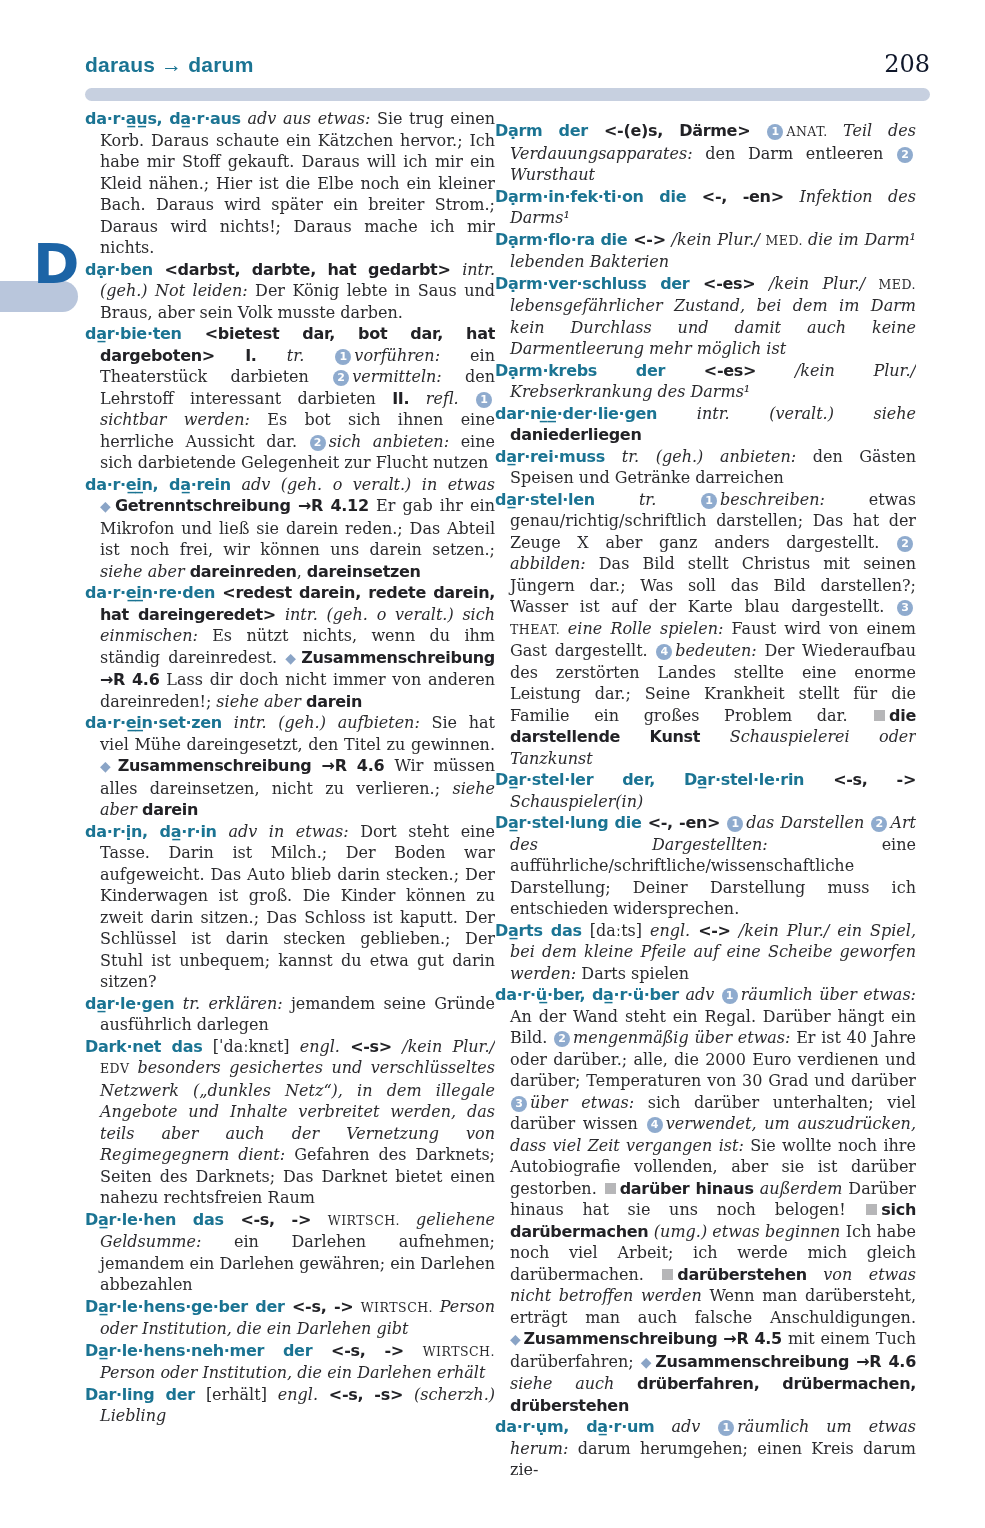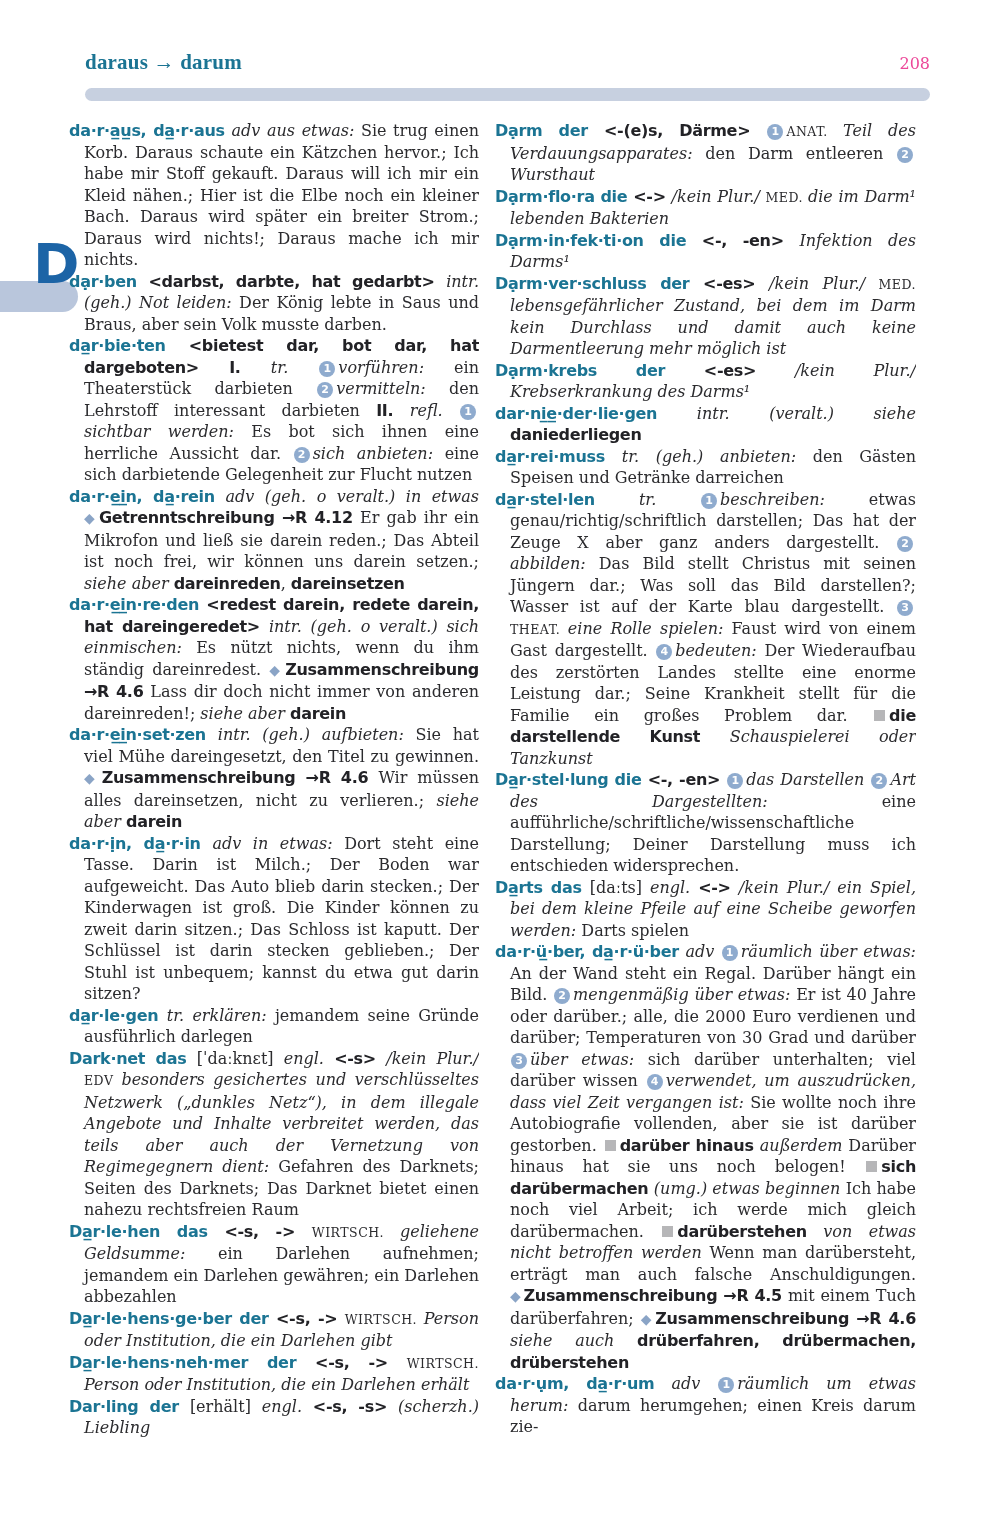--- a/index.html
+++ b/index.html
@@ -11,42 +11,42 @@
     color:#2b2b2e;
     overflow:hidden;
     margin:0 auto;
   }
   
   .header{
     position:absolute;left:85px;right:55px;top:50px;
     display:flex;justify-content:space-between;align-items:baseline;
   }
   .header-title{
-    font-family:Liberation Serif, serif;
+    font-family:Liberation Sans, sans-serif;
     font-weight:600;font-size:21px;color:#1b7493;letter-spacing:.2px;
   }
-  .page-number{font-size:16px;color:#ec4899;}
+  .page-number{font-size:24px;color:#0f172a;}
   .divider-bar{
     position:absolute;left:85px;right:55px;top:88px;height:13px;
     background:#c7d0e0;border-radius:7px;
   }
   
   .section-tab-bar{
     position:absolute;left:0;top:281px;width:78px;height:31px;
     background:#b9c6dc;border-radius:0 16px 16px 0;
   }
   .section-letter{
     position:absolute;left:33px;top:236px;
     font-family:"DejaVu Sans",sans-serif;font-weight:bold;
     font-size:56px;line-height:1;color:#1c64a6;
   }
   
   .columns{
-    position:absolute;left:69px;top:108px;
-    display:flex;gap:16px;align-items:flex-end;
+    position:absolute;left:85px;top:108px;
+    display:flex;
   }
   .col{width:410px;height:1390px;overflow:hidden;}
   .col.right{width:421px;margin-top:12px;}
   .entry{
     margin:0;
     padding-left:15px;text-indent:-15px;
     font-size:16px;line-height:21.5px;
     text-align:justify;
   }
   .run-h{
@@ -103,27 +103,28 @@
         <p class="entry"><span class="run-h">da·r·ịn, da̲·r·in </span><span class="run-i">adv in etwas: </span><span class="run-p">Dort steht eine Tasse. Darin ist Milch.; Der Boden war aufgeweicht. Das Auto blieb darin stecken.; Der Kinderwagen ist groß. Die Kinder können zu zweit darin sitzen.; Das Schloss ist kaputt. Der Schlüssel ist darin stecken geblieben.; Der Stuhl ist unbequem; kannst du etwa gut darin sitzen?</span></p>
         <p class="entry"><span class="run-h">da̲r·le·gen </span><span class="run-i">tr. erklären: </span><span class="run-p">jemandem seine Gründe ausführlich darlegen</span></p>
         <p class="entry"><span class="run-h">Dark·net das </span><span class="run-p">[ˈdaːknɛt] </span><span class="run-i">engl. </span><span class="run-g">&lt;-s&gt; </span><span class="run-i">/kein Plur./ </span><span class="run-sc">EDV </span><span class="run-i">besonders gesichertes und verschlüsseltes Netzwerk („dunkles Netz“), in dem illegale Angebote und Inhalte verbreitet werden, das teils aber auch der Vernetzung von Regimegegnern dient: </span><span class="run-p">Gefahren des Darknets; Seiten des Darknets; Das Darknet bietet einen nahezu rechtsfreien Raum</span></p>
         <p class="entry"><span class="run-h">Da̲r·le·hen das </span><span class="run-g">&lt;-s, -&gt; </span><span class="run-sc">WIRTSCH. </span><span class="run-i">geliehene Geldsumme: </span><span class="run-p">ein Darlehen aufnehmen; jemandem ein Darlehen gewähren; ein Darlehen abbezahlen</span></p>
         <p class="entry"><span class="run-h">Da̲r·le·hens·ge·ber der </span><span class="run-g">&lt;-s, -&gt; </span><span class="run-sc">WIRTSCH. </span><span class="run-i">Person oder Institution, die ein Darlehen gibt</span></p>
         <p class="entry"><span class="run-h">Da̲r·le·hens·neh·mer der </span><span class="run-g">&lt;-s, -&gt; </span><span class="run-sc">WIRTSCH. </span><span class="run-i">Person oder Institution, die ein Darlehen erhält</span></p>
         <p class="entry"><span class="run-h">Dar·ling der </span><span class="run-p">[erhält] </span><span class="run-i">engl. </span><span class="run-g">&lt;-s, -s&gt; </span><span class="run-i">(scherzh.) Liebling</span></p>
       </div>
     <div class="col right">
         <p class="entry"><span class="run-h">Dạrm der </span><span class="run-g">&lt;-(e)s, Därme&gt; </span><span class="badge">1</span><span class="run-sc">ANAT. </span><span class="run-i">Teil des Verdauungsapparates: </span><span class="run-p">den Darm entleeren </span><span class="badge">2</span><span class="run-i">Wursthaut</span></p>
+        <p class="entry"><span class="run-h">Dạrm·in·fek·ti·on die </span><span class="run-g">&lt;-, -en&gt; </span><span class="run-i">Infektion des Darms¹</span></p>
         <p class="entry"><span class="run-h">Dạrm·flo·ra die </span><span class="run-g">&lt;-&gt; </span><span class="run-i">/kein Plur./ </span><span class="run-sc">MED. </span><span class="run-i">die im Darm¹ lebenden Bakterien</span></p>
-        <p class="entry"><span class="run-h">Dạrm·in·fek·ti·on die </span><span class="run-g">&lt;-, -en&gt; </span><span class="run-i">Infektion des Darms¹</span></p>
         <p class="entry"><span class="run-h">Dạrm·ver·schluss der </span><span class="run-g">&lt;-es&gt; </span><span class="run-i">/kein Plur./ </span><span class="run-sc">MED. </span><span class="run-i">lebensgefährlicher Zustand, bei dem im Darm kein Durchlass und damit auch keine Darmentleerung mehr möglich ist</span></p>
         <p class="entry"><span class="run-h">Dạrm·krebs der </span><span class="run-g">&lt;-es&gt; </span><span class="run-i">/kein Plur./ Krebserkrankung des Darms¹</span></p>
         <p class="entry"><span class="run-h">dar·ni̲e̲·der·lie·gen </span><span class="run-i">intr. (veralt.) siehe </span><span class="run-b">daniederliegen</span></p>
         <p class="entry"><span class="run-h">da̲r·rei·muss </span><span class="run-i">tr. (geh.) anbieten: </span><span class="run-p">den Gästen Speisen und Getränke darreichen</span></p>
         <p class="entry"><span class="run-h">da̲r·stel·len </span><span class="run-i">tr. </span><span class="badge">1</span><span class="run-i">beschreiben: </span><span class="run-p">etwas genau/richtig/schriftlich darstellen; Das hat der Zeuge X aber ganz anders dargestellt. </span><span class="badge">2</span><span class="run-i">abbilden: </span><span class="run-p">Das Bild stellt Christus mit seinen Jüngern dar.; Was soll das Bild darstellen?; Wasser ist auf der Karte blau dargestellt. </span><span class="badge">3</span><span class="run-sc">THEAT. </span><span class="run-i">eine Rolle spielen: </span><span class="run-p">Faust wird von einem Gast dargestellt. </span><span class="badge">4</span><span class="run-i">bedeuten: </span><span class="run-p">Der Wiederaufbau des zerstörten Landes stellte eine enorme Leistung dar.; Seine Krankheit stellt für die Familie ein großes Problem dar. </span><span class="square"></span><span class="run-b">die darstellende Kunst </span><span class="run-i">Schauspielerei oder Tanzkunst</span></p>
+        <p class="entry"><span class="run-h">Da̲r·stel·ler der, Da̲r·stel·le·rin </span><span class="run-g">&lt;-s, -&gt; </span><span class="run-i">Schauspieler(in)</span></p>
         <p class="entry"><span class="run-h">Da̲r·stel·lung die </span><span class="run-g">&lt;-, -en&gt; </span><span class="badge">1</span><span class="run-i">das Darstellen </span><span class="badge">2</span><span class="run-i">Art des Dargestellten: </span><span class="run-p">eine aufführliche/schriftliche/wissenschaftliche Darstellung; Deiner Darstellung muss ich entschieden widersprechen.</span></p>
         <p class="entry"><span class="run-h">Da̲rts das </span><span class="run-p">[daːts] </span><span class="run-i">engl. </span><span class="run-g">&lt;-&gt; </span><span class="run-i">/kein Plur./ ein Spiel, bei dem kleine Pfeile auf eine Scheibe geworfen werden: </span><span class="run-p">Darts spielen</span></p>
         <p class="entry"><span class="run-h">da·r·ü̲·ber, da̲·r·ü·ber </span><span class="run-i">adv </span><span class="badge">1</span><span class="run-i">räumlich über etwas: </span><span class="run-p">An der Wand steht ein Regal. Darüber hängt ein Bild. </span><span class="badge">2</span><span class="run-i">mengenmäßig über etwas: </span><span class="run-p">Er ist 40 Jahre oder darüber.; alle, die 2000 Euro verdienen und darüber; Temperaturen von 30 Grad und darüber </span><span class="badge">3</span><span class="run-i">über etwas: </span><span class="run-p">sich darüber unterhalten; viel darüber wissen </span><span class="badge">4</span><span class="run-i">verwendet, um auszudrücken, dass viel Zeit vergangen ist: </span><span class="run-p">Sie wollte noch ihre Autobiografie vollenden, aber sie ist darüber gestorben. </span><span class="square"></span><span class="run-b">darüber hinaus </span><span class="run-i">außerdem </span><span class="run-p">Darüber hinaus hat sie uns noch belogen! </span><span class="square"></span><span class="run-b">sich darübermachen </span><span class="run-i">(umg.) etwas beginnen </span><span class="run-p">Ich habe noch viel Arbeit; ich werde mich gleich darübermachen. </span><span class="square"></span><span class="run-b">darüberstehen </span><span class="run-i">von etwas nicht betroffen werden </span><span class="run-p">Wenn man darübersteht, erträgt man auch falsche Anschuldigungen. </span><span class="diamond">◆</span><span class="run-b">Zusammenschreibung →R 4.5 </span><span class="run-p">mit einem Tuch darüberfahren; </span><span class="diamond">◆</span><span class="run-b">Zusammenschreibung →R 4.6 </span><span class="run-i">siehe auch </span><span class="run-b">drüberfahren, drübermachen, drüberstehen</span></p>
         <p class="entry"><span class="run-h">da·r·ụm, da̲·r·um </span><span class="run-i">adv </span><span class="badge">1</span><span class="run-i">räumlich um etwas herum: </span><span class="run-p">darum herumgehen; einen Kreis darum zie-</span></p>
       </div>
   </div>
 
 </div>
 
 </body></html>

